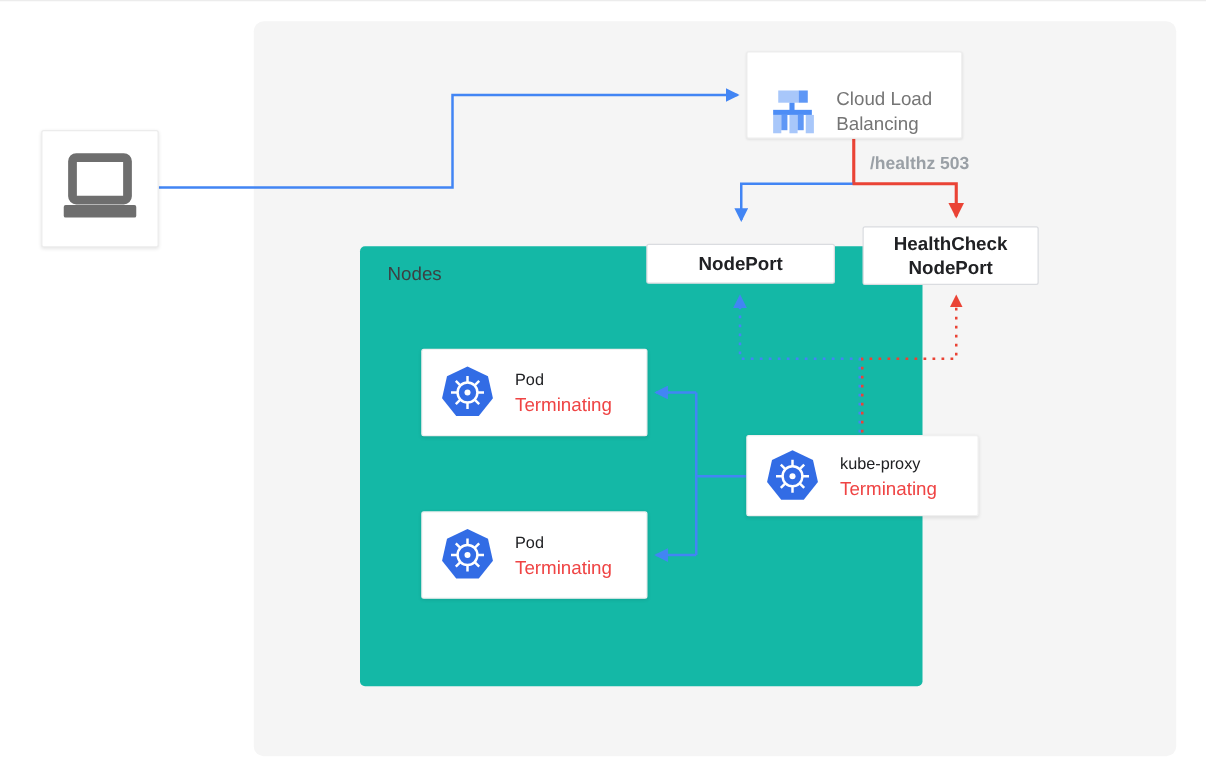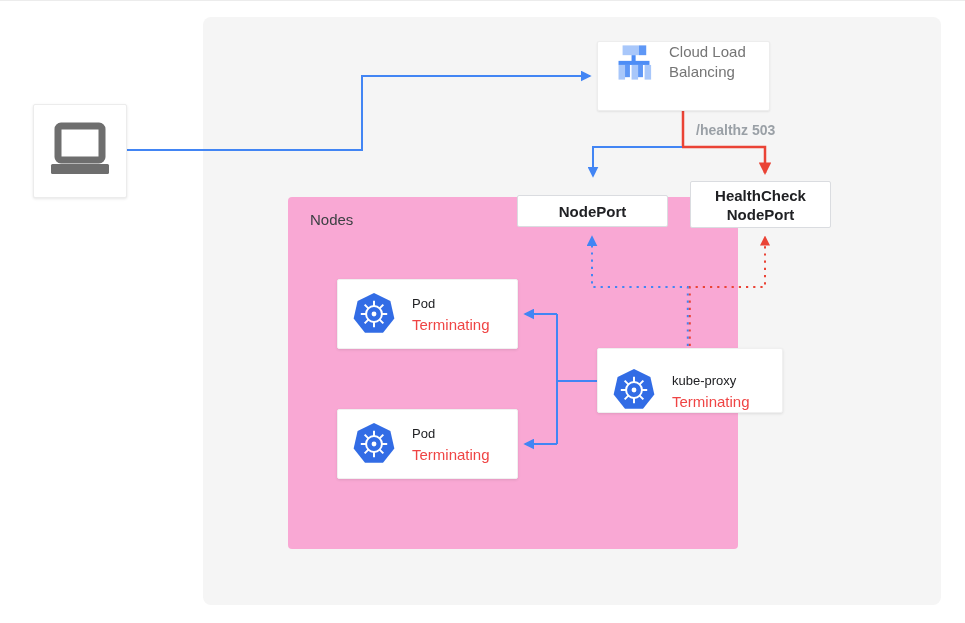--- a/index.html
+++ b/index.html
@@ -7,56 +7,56 @@
     position:relative;width:965px;height:623px;overflow:hidden;
     font-family:"Liberation Sans",sans-serif;background:#ffffff;
     border-top:1px solid #ececec;
   }
   .canvas{
     position:absolute;left:203px;top:16px;width:738px;height:588px;
     background:#f5f5f5;border-radius:8px;
   }
   .nodes-group{
     position:absolute;left:288px;top:196px;width:450px;height:352px;
-    background:#f9a8d4;border-radius:4px;
+    background:#14b8a6;border-radius:4px;
   }
   .nodes-label{
     position:absolute;left:22px;top:14px;
     font-size:15px;color:#3c4043;
   }
   .box{position:absolute;background:#ffffff;box-sizing:border-box;}
   .client-box{
     left:33px;top:103px;width:94px;height:94px;
     border:1px solid #ececec;border-radius:2px;
     box-shadow:0 1px 3px rgba(0,0,0,0.10);
     display:flex;align-items:center;justify-content:center;
   }
   .clb-box{
     left:597px;top:40px;width:173px;height:70px;
     border:1px solid #ededed;border-radius:2px;
     box-shadow:0 1px 2px rgba(0,0,0,0.08);
-    display:flex;align-items:flex-start;gap:13px;padding-left:14px;
+    display:flex;align-items:flex-end;gap:13px;padding-left:14px;
   }
   .clb-label{font-size:15px;line-height:20px;color:#757575;width:90px;}
   .port-box{
     border:1px solid #dadce0;border-radius:2px;
     display:flex;align-items:center;justify-content:center;text-align:center;
     font-size:15px;font-weight:bold;color:#202124;line-height:19px;
   }
   .nodeport-box{left:517px;top:194px;width:151px;height:32px;}
   .healthcheck-box{left:690px;top:180px;width:141px;height:47px;}
   .healthcheck-box span{display:block;width:120px;}
   .entity-box{
     border:1px solid #f0f0f0;border-radius:2px;
     box-shadow:0 1px 3px rgba(0,0,0,0.10);
     display:flex;align-items:center;gap:16px;padding-left:14px;
   }
   .pod1-box{left:337px;top:278px;width:181px;height:70px;}
   .pod2-box{left:337px;top:408px;width:181px;height:70px;}
-  .kubeproxy-box{left:597px;top:347px;width:186px;height:65px;align-items:flex-end;}
+  .kubeproxy-box{left:597px;top:347px;width:186px;height:65px;}
   .entity-title{font-size:13px;color:#202124;line-height:21px;}
   .entity-sub{font-size:15px;color:#ef4444;line-height:21px;}
   .edges{position:absolute;left:0;top:0;width:965px;height:623px;pointer-events:none;}
   .healthz-text{font-size:14px;font-weight:bold;fill:#9aa0a6;}
 </style>
 </head>
 <body>
 
 <div class="page">
 

